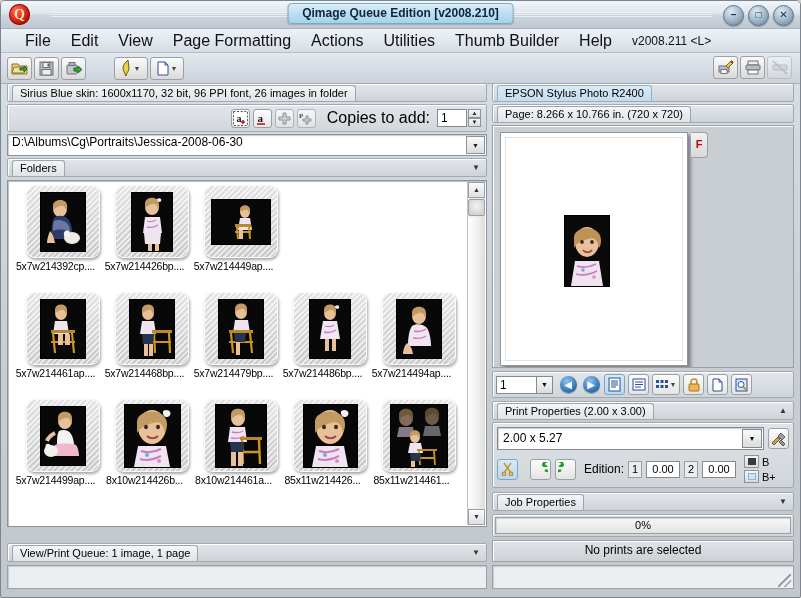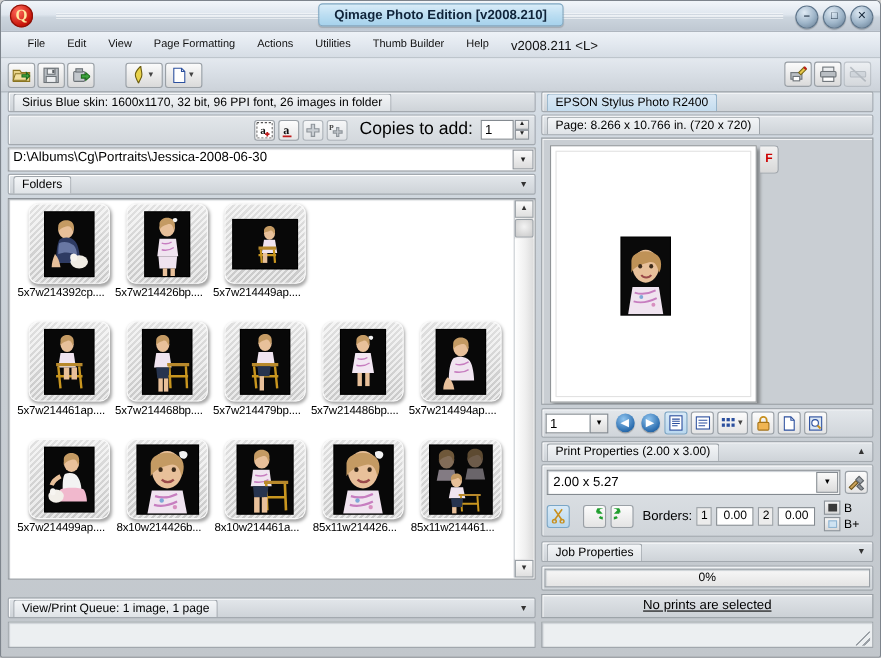--- a/index.html
+++ b/index.html
@@ -52,21 +52,21 @@
     box-shadow:0 1px 1px rgba(0,0,0,.25);
   }
   .wbtn i{font-style:normal;}
 
   
   .menubar{
     height:23px;display:flex;align-items:center;gap:0px;padding-left:14px;
     background:linear-gradient(180deg,#eef2f7 0%,#e2e8ef 50%,#d6dde5 100%);
     border-bottom:1px solid #b6bdc5;
   }
-  .menubar .mi{padding:3px 10px;font-size:10px;color:#111;white-space:nowrap;border-radius:2px;}
+  .menubar .mi{padding:3px 10px;font-size:16px;color:#111;white-space:nowrap;border-radius:2px;}
   .menubar .ver{padding:3px 10px;font-size:12px;color:#111;}
 
   
   .toolbar{
     height:30px;display:flex;align-items:center;padding:0 6px;
     background:linear-gradient(180deg,#e4e9ef 0%,#d8dee5 48%,#ccd2d9 100%);
     border-bottom:1px solid #a7aeb6;position:relative;
   }
   .tbtn{
     width:25px;height:23px;margin-right:2px;box-sizing:border-box;
@@ -296,41 +296,41 @@
   }
   .prog{
     height:15px;background:linear-gradient(180deg,#f7f7f7,#e4e4e4);
     border:1px solid #9aa0a6;box-shadow:inset 1px 1px 1px #cdd2d6;
     font-size:11px;text-align:center;line-height:14px;
   }
   .statusbox{
     margin-top:3px;height:20px;
     background:linear-gradient(180deg,#e0e4e8,#ccd1d6);
     border:1px solid #9aa0a6;box-shadow:inset 1px 1px 0 #fff;
-    font-size:12px;text-align:center;line-height:19px;text-decoration:underline;
+    font-size:12px;text-align:center;line-height:19px;
   }
   .rbottom{
     height:22px;margin-top:3px;background:#eceff1;
     border:1px solid #9aa0a6;box-shadow:inset 1px 1px 1px #c7ccd1;position:relative;
   }
   .grip{position:absolute;right:2px;bottom:1px;width:13px;height:13px;
     background:
       linear-gradient(135deg,transparent 45%,#9aa0a6 45%,#9aa0a6 55%,transparent 55%),
       linear-gradient(135deg,transparent 70%,#9aa0a6 70%,#9aa0a6 80%,transparent 80%);}
 
   svg{display:block;}
 </style>
 </head>
 <body>
 
 <div class="app">
 
   <div class="titlebar">
     <div class="applogo">Q</div>
-    <div class="title-pill">Qimage Photo Edition [v2008.210]</div>
+    <div class="title-pill">Qimage Queue Edition [v2008.210]</div>
     <div class="wbtns">
       <div class="wbtn"><i>–</i></div>
       <div class="wbtn"><i>□</i></div>
       <div class="wbtn"><i>✕</i></div>
     </div>
   </div>
 
   <div class="menubar">
     <div class="mi">File</div>
     <div class="mi">Edit</div>
@@ -860,21 +860,21 @@
               <path d="M12 8a5 5 0 10-2-4" fill="none" stroke="#1f9e2e" stroke-width="2.4"></path>
               <path d="M10 0v5h5z" fill="#1f9e2e"></path>
             </svg>
           </div>
           <div class="navbtn">
             <svg width="15" height="14" viewBox="0 0 15 14">
               <path d="M3 8a5 5 0 112 -4" fill="none" stroke="#1f9e2e" stroke-width="2.4"></path>
               <path d="M5 0v5H0z" fill="#1f9e2e"></path>
             </svg>
           </div>
-          <div class="borderlab">Borders:</div>
+          <div class="borderlab">Edition:</div>
           <div class="numchip">1</div>
           <div class="numinput">0.00</div>
           <div class="numchip">2</div>
           <div class="numinput">0.00</div>
           <div class="bcol">
             <div class="brow">
               <div class="bbox">
                   <i></i>
                 </div>
               <div class="blab">B</div>

